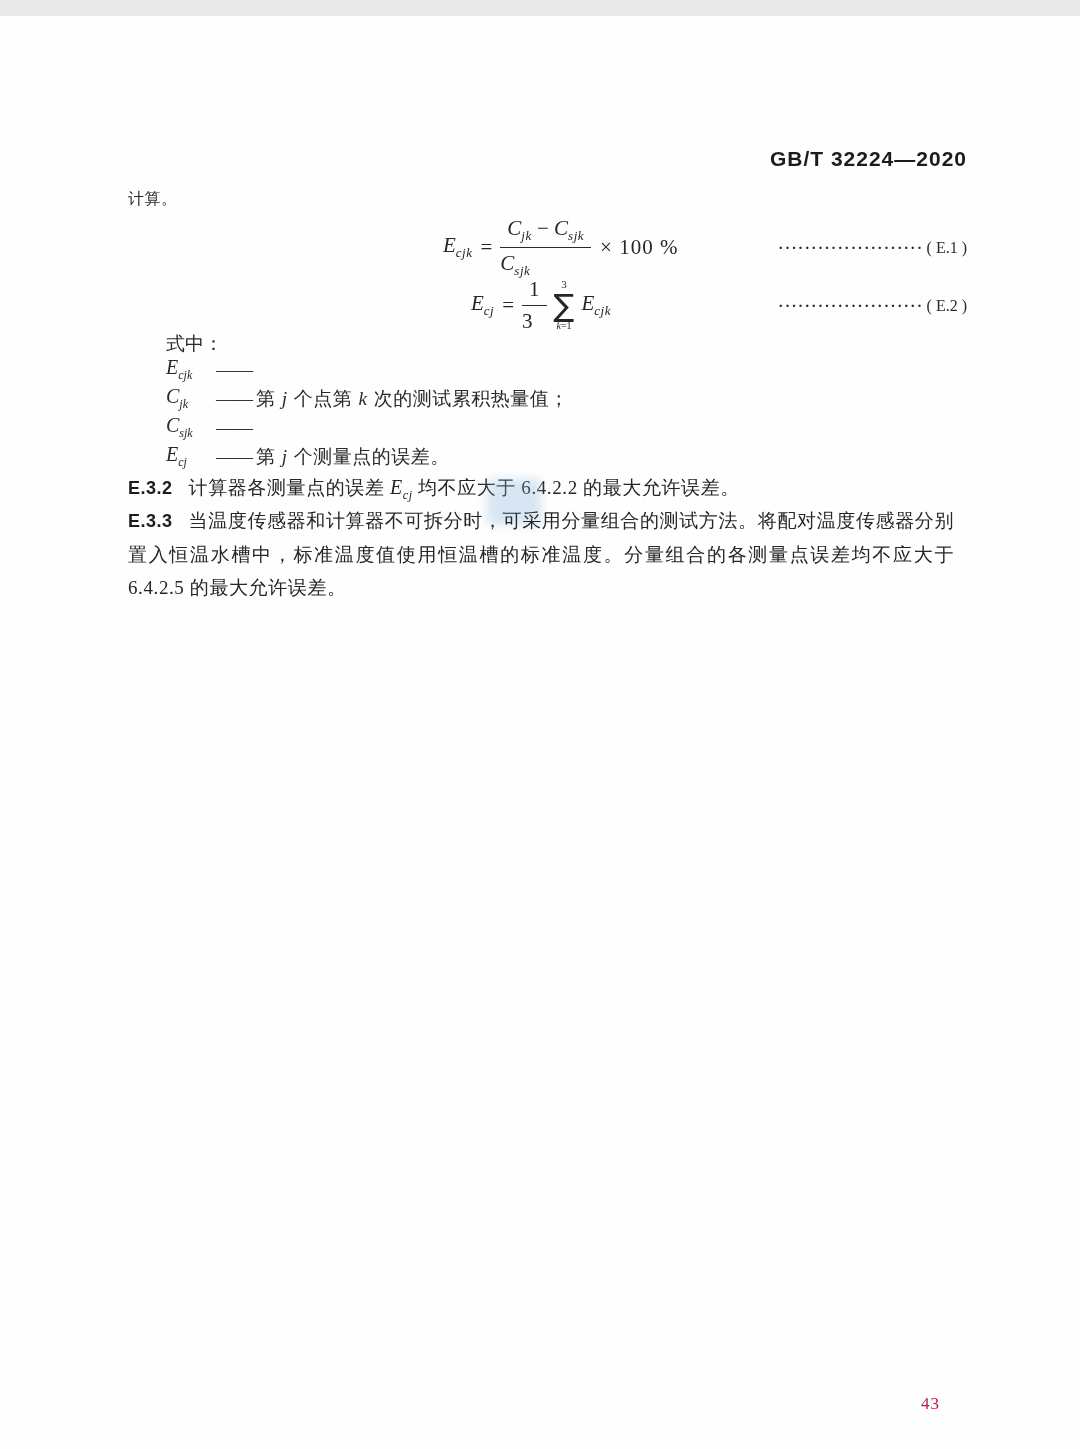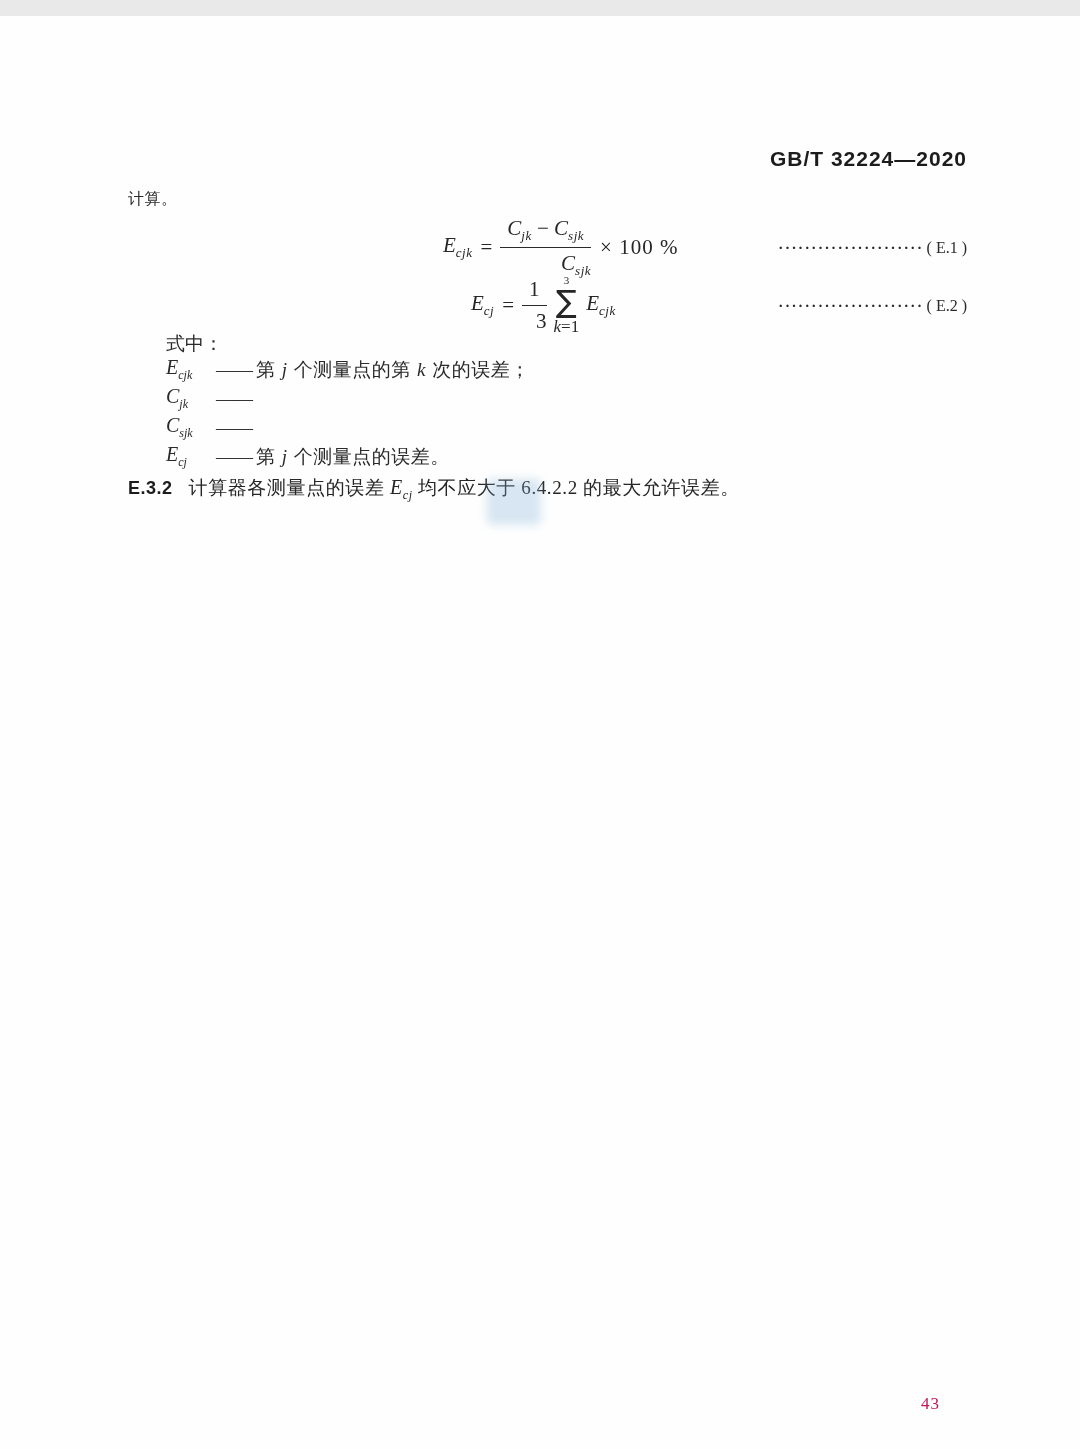--- a/index.html
+++ b/index.html
@@ -25,28 +25,28 @@
   .eq-formula{
     position:absolute;display:flex;align-items:center;
     font-size:21px;color:#262626;
   }
   .eq1{left:443px;top:196px;height:70px;}
   .eq2{left:471px;top:255px;height:68px;}
   .eq-formula i{font-family:"Liberation Serif","DejaVu Serif",serif;}
   .eq-formula sub{font-size:13px;font-style:italic;letter-spacing:0.5px;}
   .eq-sym{font-style:italic;}
   .eq-op{margin:0 8px;font-style:normal;}
-  .frac{display:inline-flex;flex-direction:column;text-align:right;vertical-align:middle;line-height:1.25;}
+  .frac{display:inline-flex;flex-direction:column;text-align:left;vertical-align:middle;line-height:1.25;}
   .frac .num{border-bottom:1.6px solid #2a2a2a;padding:0 7px 2px 7px;}
   .frac .den{padding-top:2px;}
   .times{margin-left:9px;font-style:normal;letter-spacing:1px;}
   .sum{display:inline-flex;flex-direction:column;align-items:center;line-height:1;margin:0 7px;}
   .sum .sum-top{font-size:11px;font-style:normal;margin-bottom:1px;}
   .sum .sigma{font-size:31px;font-style:normal;font-family:"DejaVu Sans","Liberation Sans",sans-serif;line-height:0.95;}
-  .sum .sum-bot{font-size:17px;margin-top:1px;text-align:right;}
+  .sum .sum-bot{font-size:10px;margin-top:1px;text-align:right;}
   .sum .sum-bot i{font-style:italic;}
   
   .eq-leader{
     position:absolute;right:113px;display:flex;align-items:center;
     color:#2a2a2a;
   }
   .leader1{top:218px;height:28px;}
   .leader2{top:276px;height:28px;}
   .leader-dots{font-weight:700;font-size:15px;letter-spacing:1.6px;white-space:nowrap;}
   .eq-label{font-size:16px;margin-left:3px;white-space:nowrap;text-align:right;}
@@ -121,26 +121,26 @@
     <span class="eq-label">( E.2 )</span>
   </div>
 
   <div class="where-label">式中：</div>
 
   <div class="symbol-list">
 
     <div class="sym-row">
       <span class="sym-cell"><i>E</i><sub>cjk</sub></span>
       <span class="sym-dash">——</span>
-      <span class="sym-desc"><span>第 </span><i>j</i><span> 个测量点的第 </span><i>k</i><span> 次的误差；</span></span>
     </div>
 
     <div class="sym-row">
       <span class="sym-cell"><i>C</i><sub>jk</sub></span>
       <span class="sym-dash">——</span>
+      <span class="sym-desc"><span>第 </span><i>j</i><span> 个点第 </span><i>k</i><span> 次的测试累积热量值；</span></span>
     </div>
 
     <div class="sym-row">
       <span class="sym-cell"><i>C</i><sub>sjk</sub></span>
       <span class="sym-dash">——</span>
     </div>
 
     <div class="sym-row">
       <span class="sym-cell"><i>E</i><sub>cj</sub></span>
       <span class="sym-dash">——</span>
@@ -148,16 +148,19 @@
     </div>
 
   </div>
 
   <div class="clause clause-32">
     <span class="sec-label">E.3.2</span><span>计算器各测量点的误差 </span><span class="inline-sym"><i>E</i><sub>cj</sub></span><span> 均不应大于 6.4.2.2 的最大允许误差。</span>
   </div>
 
   <div class="scan-artifact"></div>
 
+  <div class="clause clause-33">
+    <span class="sec-label">E.3.3</span><span>当温度传感器和计算器不可拆分时，可采用分量组合的测试方法。将配对温度传感器分别置入恒温水槽中，标准温度值使用恒温槽的标准温度。分量组合的各测量点误差均不应大于 6.4.2.5 的最大允许误差。</span>
+  </div>
 
   <div class="page-number">43</div>
 
 </div>
 
 </body></html>

